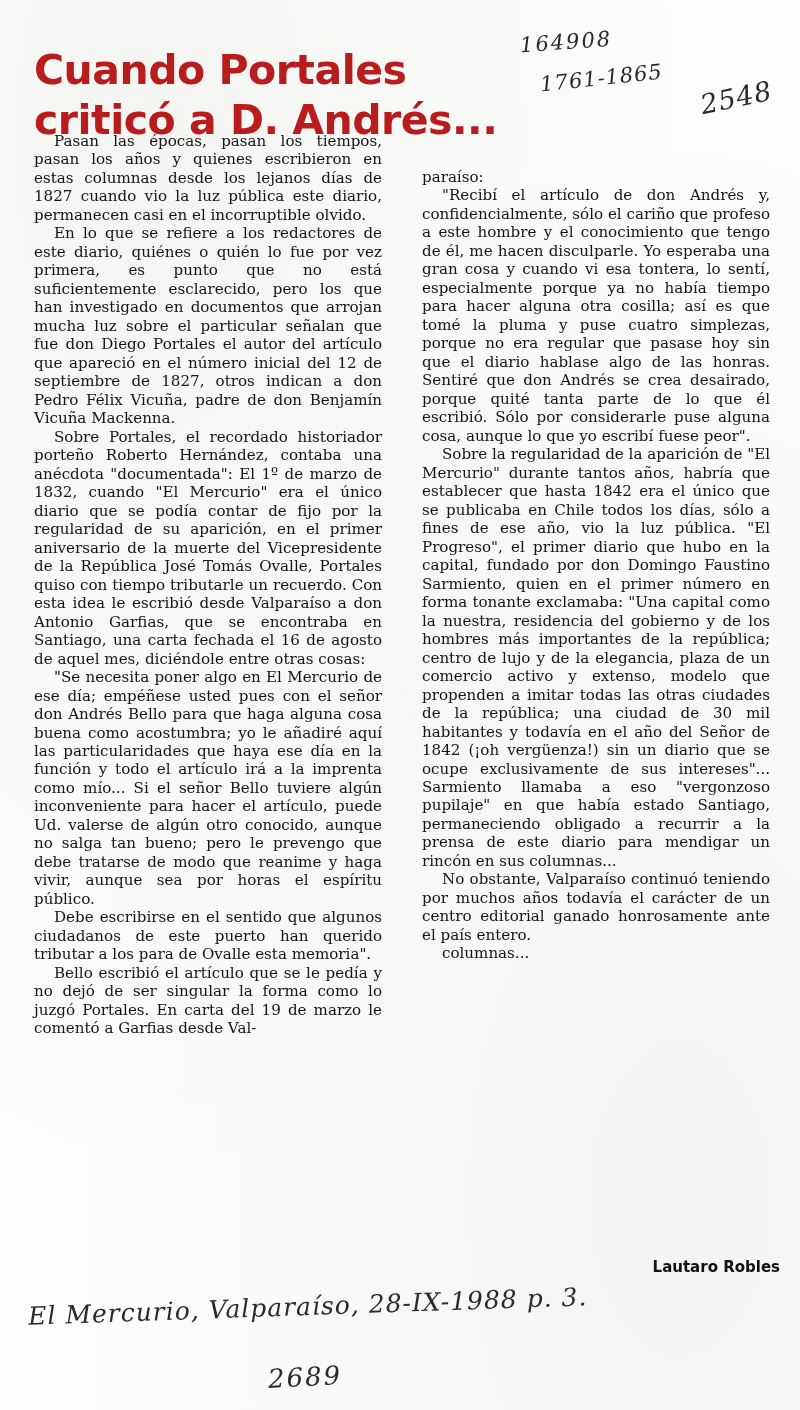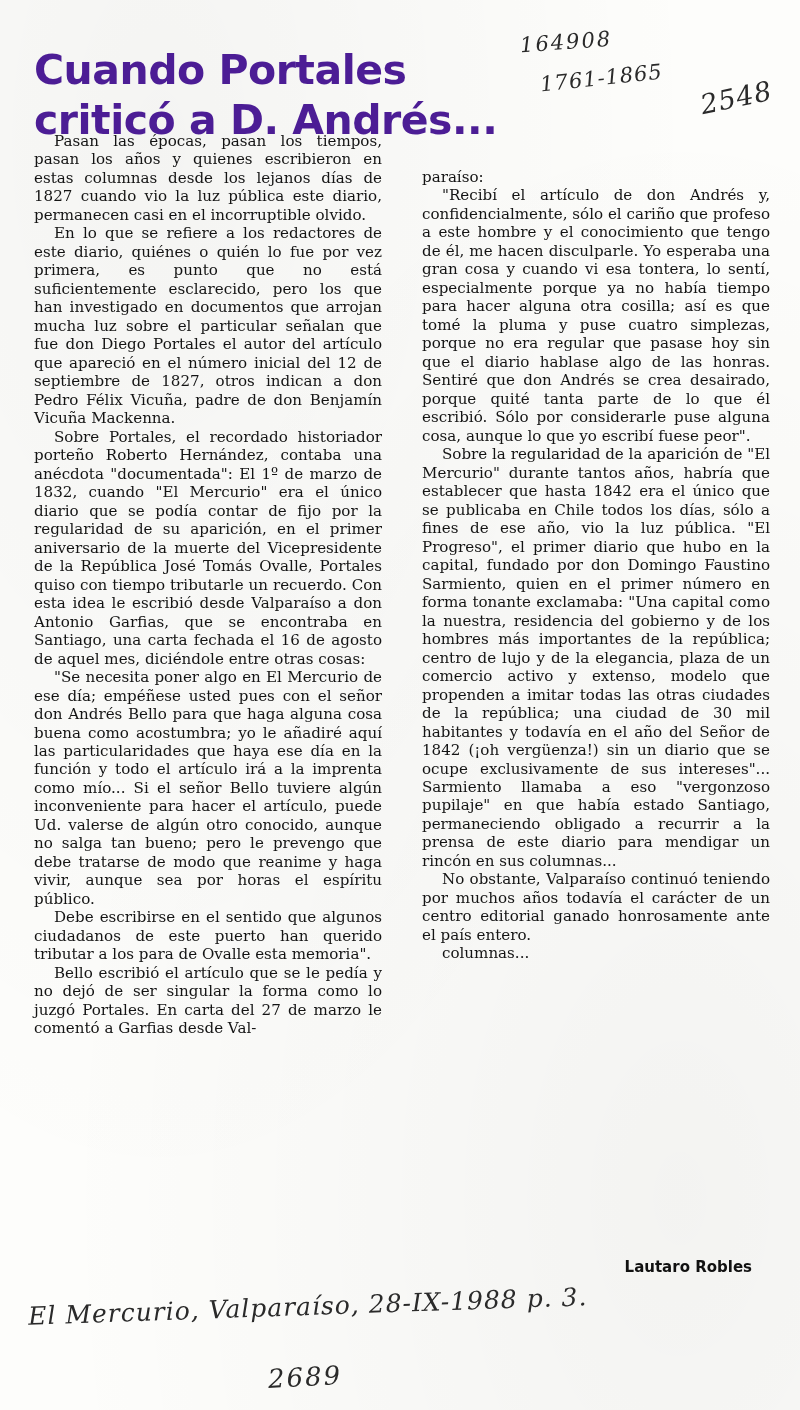--- a/index.html
+++ b/index.html
@@ -34,21 +34,21 @@
   .headline {
     position: absolute;
     top: 18px;
     left: 34px;
     width: 520px;
     font-family: "DejaVu Sans", sans-serif;
     font-weight: bold;
     font-size: 41px;
     line-height: 1.22;
     letter-spacing: -0.5px;
-    color: #4c1d95;
+    color: #b91c1c;
   }
   .headline .l2 { display: block; }
 
   
   .hand {
     position: absolute;
     font-family: "DejaVu Serif", serif;
     color: #2a2a2a;
     font-style: italic;
     white-space: nowrap;
@@ -81,21 +81,21 @@
   .col p {
     margin: 0;
     text-indent: 20px;
     hyphens: auto;
   }
   .col p.noindent { text-indent: 0; margin-top: 36px; }
 
   .byline {
     position: absolute;
     top: 1258px;
-    right: 48px;
+    right: 20px;
     font-family: "DejaVu Sans", sans-serif;
     font-weight: bold;
     font-size: 15px;
     color: #111;
   }
 </style>
 </head>
 <body>
 
 <div class="page">
@@ -110,21 +110,21 @@
   <div class="hand hand-3">2548</div>
 
   <div class="columns">
 
     <div class="col">
       <p>Pasan las épocas, pasan los tiempos, pasan los años y quienes escribieron en estas columnas desde los lejanos días de 1827 cuando vio la luz pública este diario, permanecen casi en el incorruptible olvido.</p>
       <p>En lo que se refiere a los redactores de este diario, quiénes o quién lo fue por vez primera, es punto que no está suficientemente esclarecido, pero los que han investigado en documentos que arrojan mucha luz sobre el particular señalan que fue don Diego Portales el autor del artículo que apareció en el número inicial del 12 de septiembre de 1827, otros indican a don Pedro Félix Vicuña, padre de don Benjamín Vicuña Mackenna.</p>
       <p>Sobre Portales, el recordado historiador porteño Roberto Hernández, contaba una anécdota "documentada": El 1º de marzo de 1832, cuando "El Mercurio" era el único diario que se podía contar de fijo por la regularidad de su aparición, en el primer aniversario de la muerte del Vicepresidente de la República José Tomás Ovalle, Portales quiso con tiempo tributarle un recuerdo. Con esta idea le escribió desde Valparaíso a don Antonio Garfias, que se encontraba en Santiago, una carta fechada el 16 de agosto de aquel mes, diciéndole entre otras cosas:</p>
       <p>"Se necesita poner algo en El Mercurio de ese día; empéñese usted pues con el señor don Andrés Bello para que haga alguna cosa buena como acostumbra; yo le añadiré aquí las particularidades que haya ese día en la función y todo el artículo irá a la imprenta como mío... Si el señor Bello tuviere algún inconveniente para hacer el artículo, puede Ud. valerse de algún otro conocido, aunque no salga tan bueno; pero le prevengo que debe tratarse de modo que reanime y haga vivir, aunque sea por horas el espíritu público.</p>
       <p>Debe escribirse en el sentido que algunos ciudadanos de este puerto han querido tributar a los para de Ovalle esta memoria".</p>
-      <p>Bello escribió el artículo que se le pedía y no dejó de ser singular la forma como lo juzgó Portales. En carta del 27 de marzo le comentó a Garfias desde Val-</p>
+      <p>Bello escribió el artículo que se le pedía y no dejó de ser singular la forma como lo juzgó Portales. En carta del 19 de marzo le comentó a Garfias desde Val-</p>
     </div>
 
     <div class="col">
       <p class="noindent">paraíso:</p>
       <p>"Recibí el artículo de don Andrés y, confidencialmente, sólo el cariño que profeso a este hombre y el conocimiento que tengo de él, me hacen disculparle. Yo esperaba una gran cosa y cuando vi esa tontera, lo sentí, especialmente porque ya no había tiempo para hacer alguna otra cosilla; así es que tomé la pluma y puse cuatro simplezas, porque no era regular que pasase hoy sin que el diario hablase algo de las honras. Sentiré que don Andrés se crea desairado, porque quité tanta parte de lo que él escribió. Sólo por considerarle puse alguna cosa, aunque lo que yo escribí fuese peor".</p>
       <p>Sobre la regularidad de la aparición de "El Mercurio" durante tantos años, habría que establecer que hasta 1842 era el único que se publicaba en Chile todos los días, sólo a fines de ese año, vio la luz pública. "El Progreso", el primer diario que hubo en la capital, fundado por don Domingo Faustino Sarmiento, quien en el primer número en forma tonante exclamaba: "Una capital como la nuestra, residencia del gobierno y de los hombres más importantes de la república; centro de lujo y de la elegancia, plaza de un comercio activo y extenso, modelo que propenden a imitar todas las otras ciudades de la república; una ciudad de 30 mil habitantes y todavía en el año del Señor de 1842 (¡oh vergüenza!) sin un diario que se ocupe exclusivamente de sus intereses"... Sarmiento llamaba a eso "vergonzoso pupilaje" en que había estado Santiago, permaneciendo obligado a recurrir a la prensa de este diario para mendigar un rincón en sus columnas...</p>
       <p>No obstante, Valparaíso continuó teniendo por muchos años todavía el carácter de un centro editorial ganado honrosamente ante el país entero.</p>
       <p>columnas...</p>
     </div>
 

